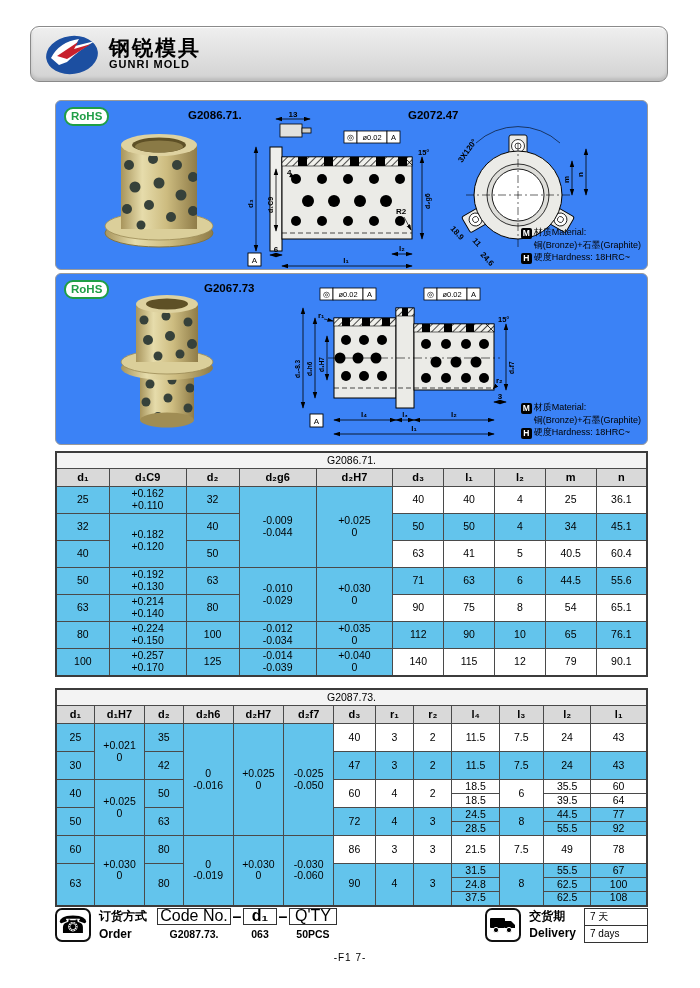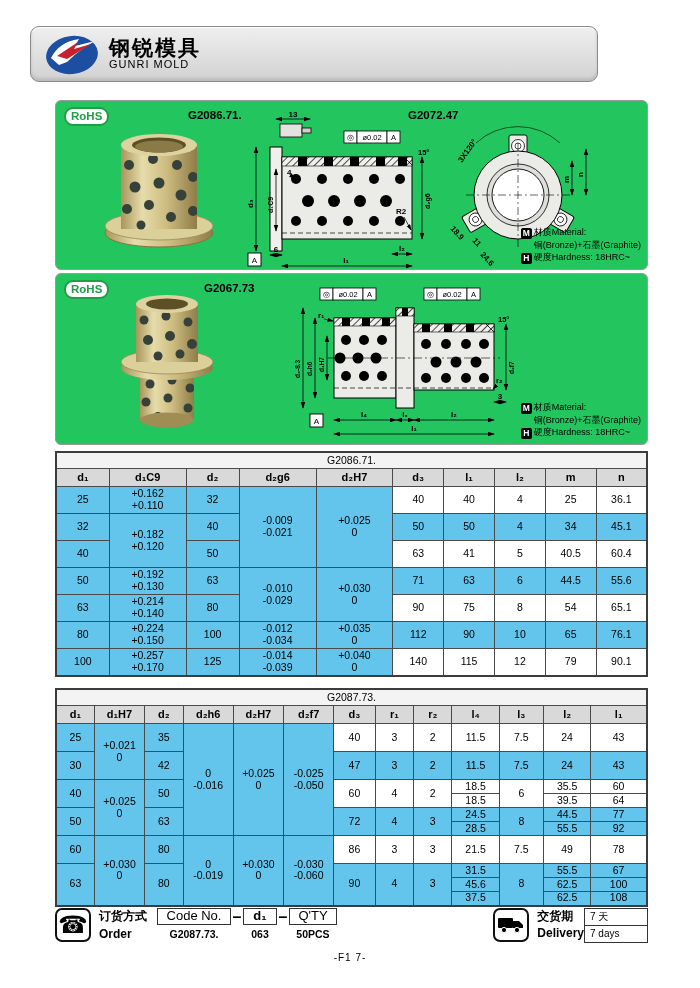--- a/index.html
+++ b/index.html
@@ -1,31 +1,31 @@
 <!DOCTYPE html>
 <html><head>
 <meta charset="utf-8">
 <style>
   html,body{margin:0;padding:0;background:#fff;}
   .page{position:relative;width:700px;height:988px;background:#fff;font-family:"Liberation Sans",sans-serif;color:#000;overflow:hidden;}
 
   
-  .header-bar{position:absolute;left:30px;top:26px;width:568px;height:56px;
+  .header-bar{position:absolute;left:30px;top:26px;width:638px;height:56px;
     background:linear-gradient(#efefef,#d2d2d2);border:1px solid #8a8a8a;border-radius:9px;
     box-shadow:inset 0 -3px 3px #bdbdbd, inset 0 1px 1px #fff;
     display:flex;align-items:center;justify-content:space-between;padding:0 14px;box-sizing:border-box;}
   .brand{display:flex;align-items:center;gap:6px;}
   .brand-text .cn{font-size:21px;font-weight:bold;letter-spacing:2px;line-height:1;}
-  .brand-text .en{font-size:11px;font-weight:normal;letter-spacing:1px;line-height:1.1;}
+  .brand-text .en{font-size:11px;font-weight:bold;letter-spacing:1px;line-height:1.1;}
   .doc-title{text-align:right;}
   .doc-title .cn{font-size:15px;font-weight:bold;letter-spacing:1px;}
   .doc-title .en{font-size:16px;font-weight:bold;font-style:italic;letter-spacing:0;}
 
   
-  .panel{position:absolute;left:55px;width:593px;border:1px solid #9a9a9a;border-radius:6px;background:#22c55e;box-sizing:border-box;}
+  .panel{position:absolute;left:55px;width:593px;border:1px solid #9a9a9a;border-radius:6px;background:#3b82f6;box-sizing:border-box;}
   #panel1{top:100px;height:170px;}
   #panel2{top:273px;height:172px;}
   .rohs{position:absolute;left:8px;top:6px;border:2px solid #1f9e46;color:#1f9e46;border-radius:9px;
     padding:0 5px;font-size:11.5px;font-weight:bold;background:#fff;line-height:15px;}
   .dwg-code{position:absolute;top:8px;font-size:11.5px;font-weight:bold;}
   .draw-svg{position:absolute;left:0;top:0;}
   .mat-note{position:absolute;right:6px;bottom:5px;font-size:9px;line-height:1.35;text-align:left;}
   .tag{display:inline-block;width:11px;height:11px;background:#000;color:#fff;font-size:8.5px;font-weight:bold;
     text-align:center;line-height:11px;border-radius:2px;margin-right:2px;vertical-align:-1px;}
 
@@ -42,24 +42,24 @@
   td.white{background:#ffffff;}
 
   
   .footer{position:absolute;left:55px;top:908px;width:593px;display:flex;justify-content:space-between;align-items:flex-start;}
   .order-block,.delivery-block{display:flex;gap:8px;align-items:flex-start;}
   .icon-box{width:36px;height:34px;border:2px solid #111;border-radius:7px;display:flex;align-items:center;justify-content:center;box-sizing:border-box;}
   .phone-glyph{font-size:24px;line-height:1;}
   .ord-grid{display:grid;grid-template-columns:58px 74px 12px 34px 12px 48px;grid-auto-rows:17px;align-items:center;}
   .ord-grid .lbl{font-weight:bold;font-size:12px;}
   .ord-grid .lbl2{font-weight:bold;font-size:12px;}
-  .cellbox{border:1px solid #333;font-size:13px;text-align:center;line-height:14px;height:15px;}
+  .cellbox{border:1px solid #333;font-size:16px;text-align:center;line-height:14px;height:15px;}
   .dash{text-align:center;font-weight:bold;}
   .val{font-weight:bold;font-size:10.5px;text-align:center;}
-  .dlv-grid{display:flex;align-items:flex-start;}
+  .dlv-grid{display:flex;gap:8px;align-items:flex-start;}
   .dlv-labels{font-weight:bold;font-size:12px;line-height:17px;}
   .dlv-box{border:1px solid #333;width:62px;}
   .dlv-box div{font-size:10px;padding:0 5px;line-height:16px;}
   .dlv-box div:first-child{border-bottom:1px solid #333;}
 
   .pagenum{position:absolute;left:0;right:0;top:952px;text-align:center;font-size:10px;letter-spacing:1px;}
   svg text{font-family:"Liberation Sans",sans-serif;}
 </style>
 </head>
 <body>
@@ -414,21 +414,21 @@
             <td>l₂</td>
             <td>m</td>
             <td>n</td>
           </tr>
           <tr style="height: 27px;">
             <td class="blue">25</td>
             <td class="blue">+0.162
 +0.110</td>
             <td class="blue">32</td>
             <td rowspan="3" class="blue">-0.009
--0.021</td>
+-0.044</td>
             <td rowspan="3" class="blue">+0.025
 0</td>
             <td class="white">40</td>
             <td class="white">40</td>
             <td class="white">4</td>
             <td class="white">25</td>
             <td class="white">36.1</td>
           </tr>
           <tr style="height: 27px;">
             <td class="blue">32</td>
@@ -633,21 +633,21 @@
             <td rowspan="3" class="blue">80</td>
             <td rowspan="3" class="blue">90</td>
             <td rowspan="3" class="blue">4</td>
             <td rowspan="3" class="blue">3</td>
             <td class="blue">31.5</td>
             <td rowspan="3" class="blue">8</td>
             <td class="blue">55.5</td>
             <td class="blue">67</td>
           </tr>
           <tr style="height: 14px;">
-            <td class="blue">45.6</td>
+            <td class="blue">24.8</td>
             <td class="blue">62.5</td>
             <td class="blue">100</td>
           </tr>
           <tr style="height: 14px;">
             <td class="blue">37.5</td>
             <td class="blue">62.5</td>
             <td class="blue">108</td>
           </tr>
         </tbody>
       </table>

